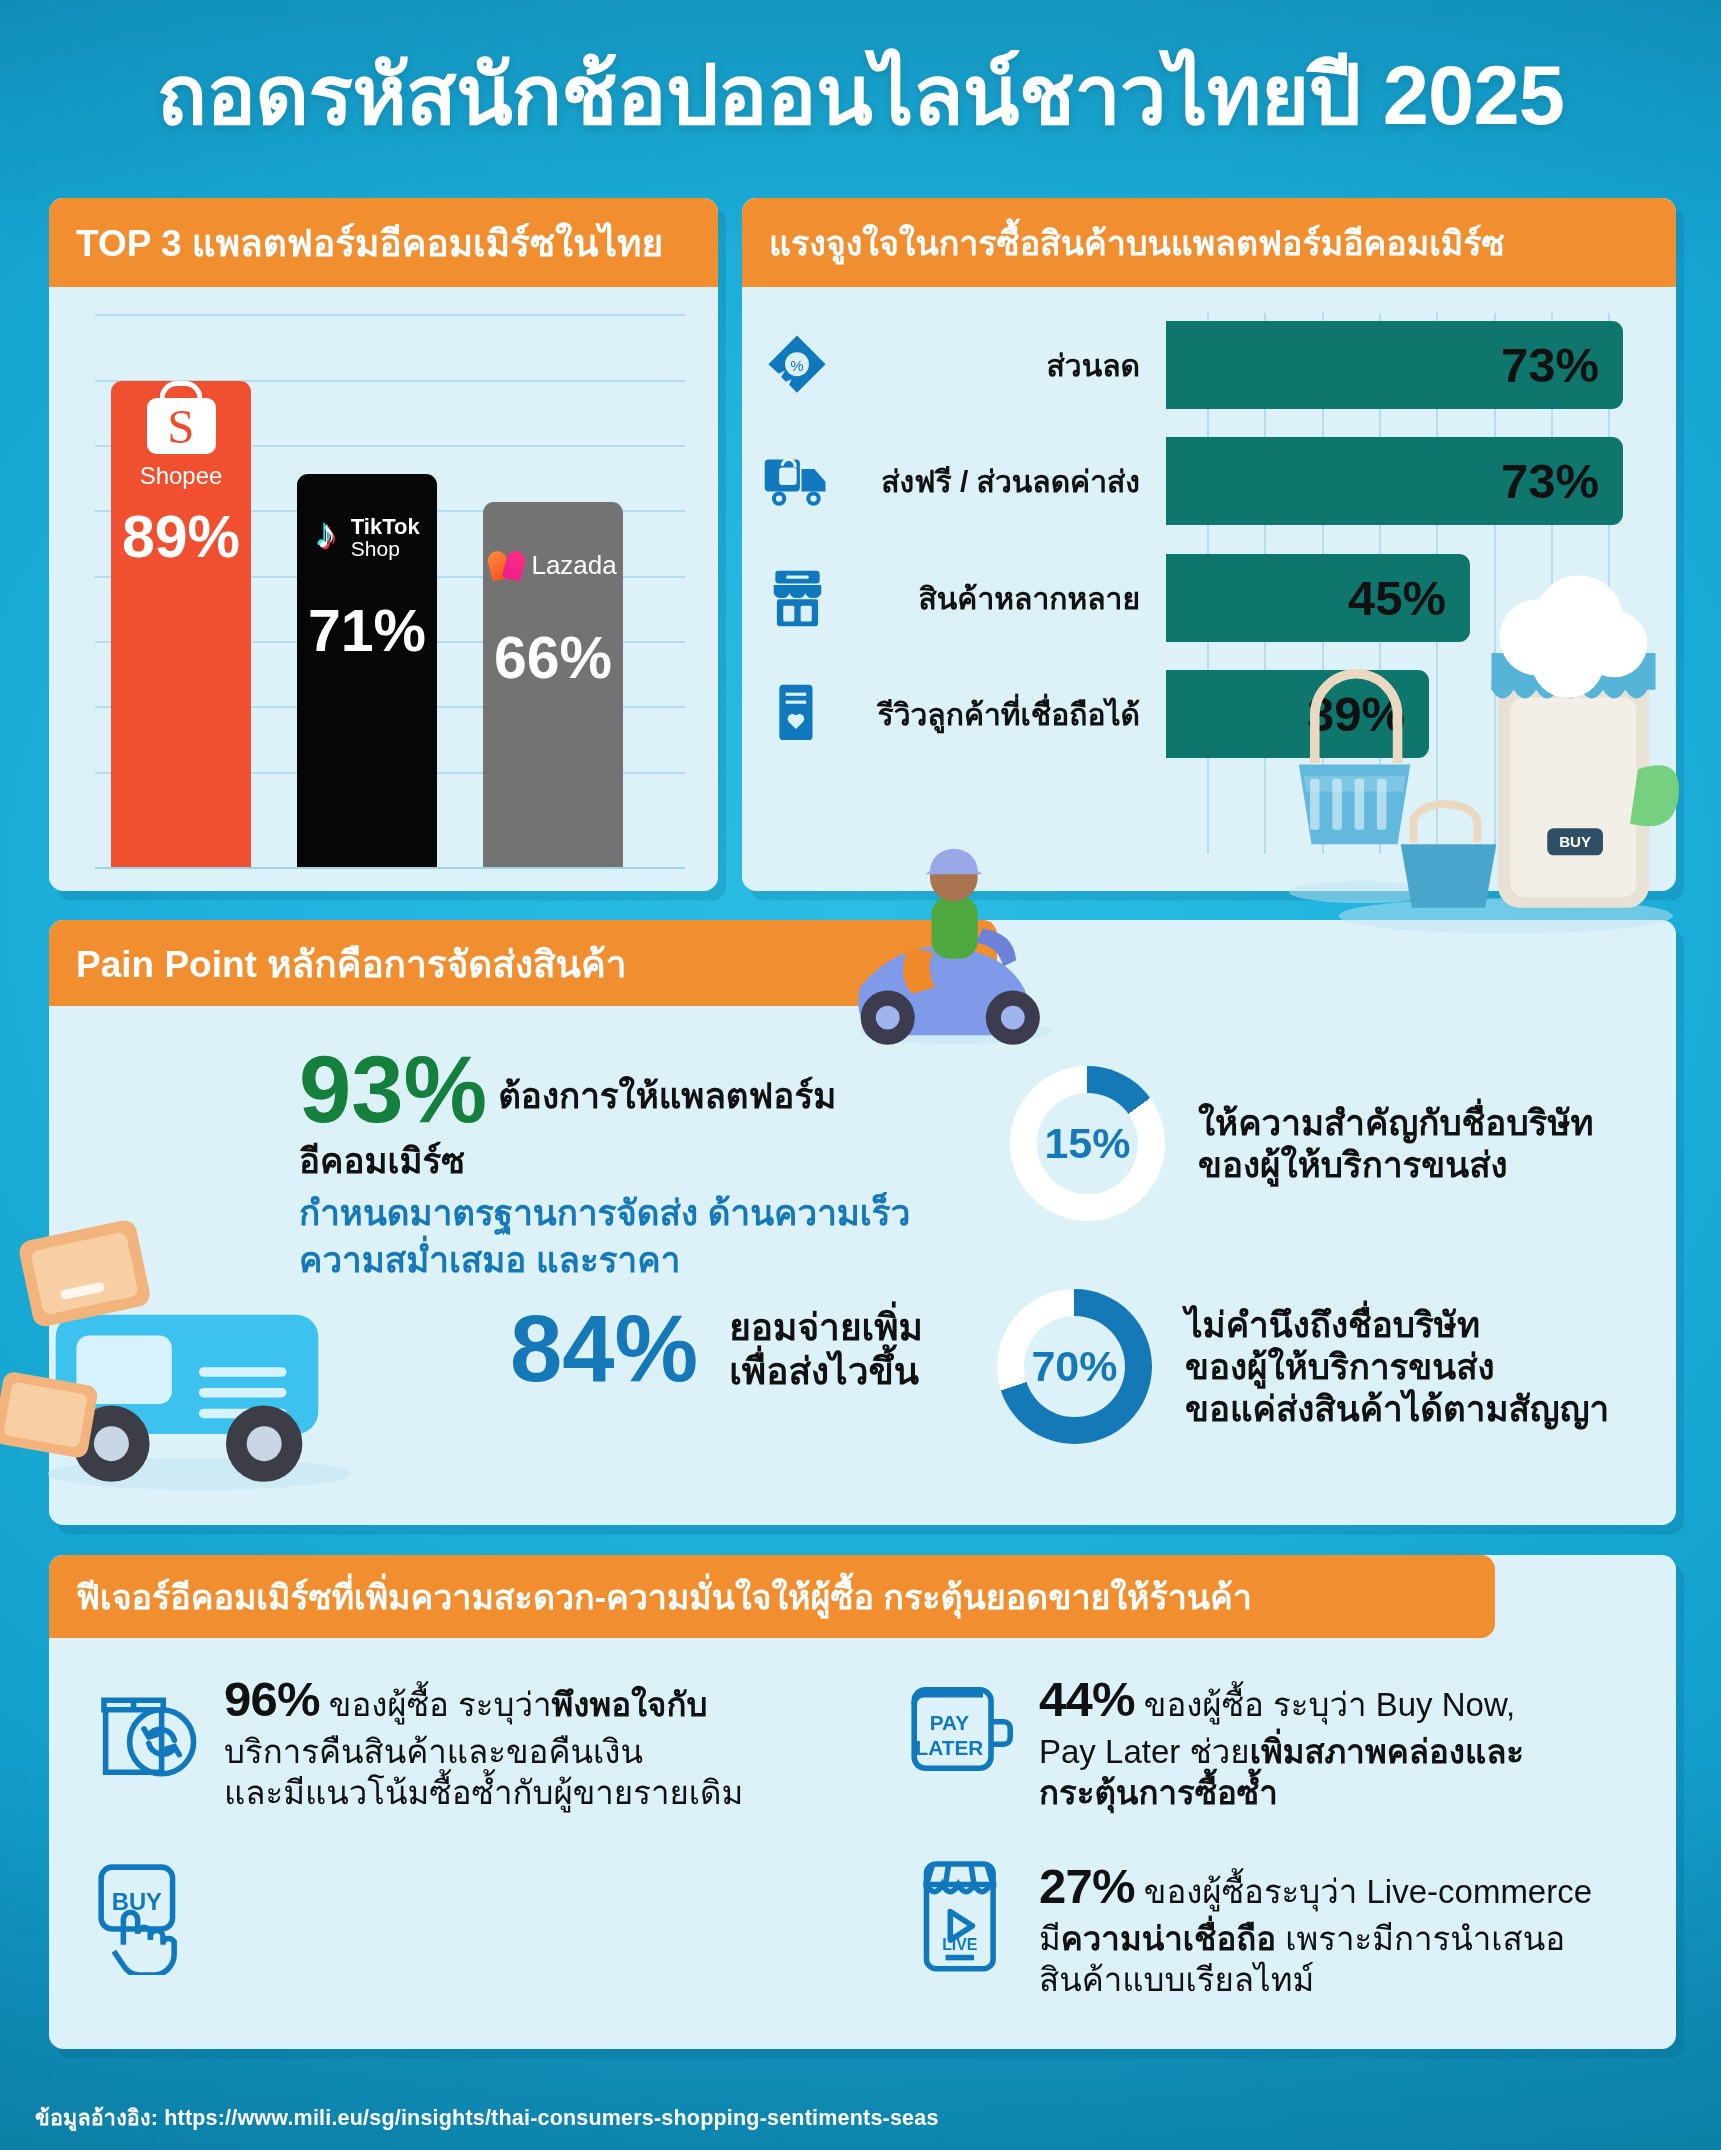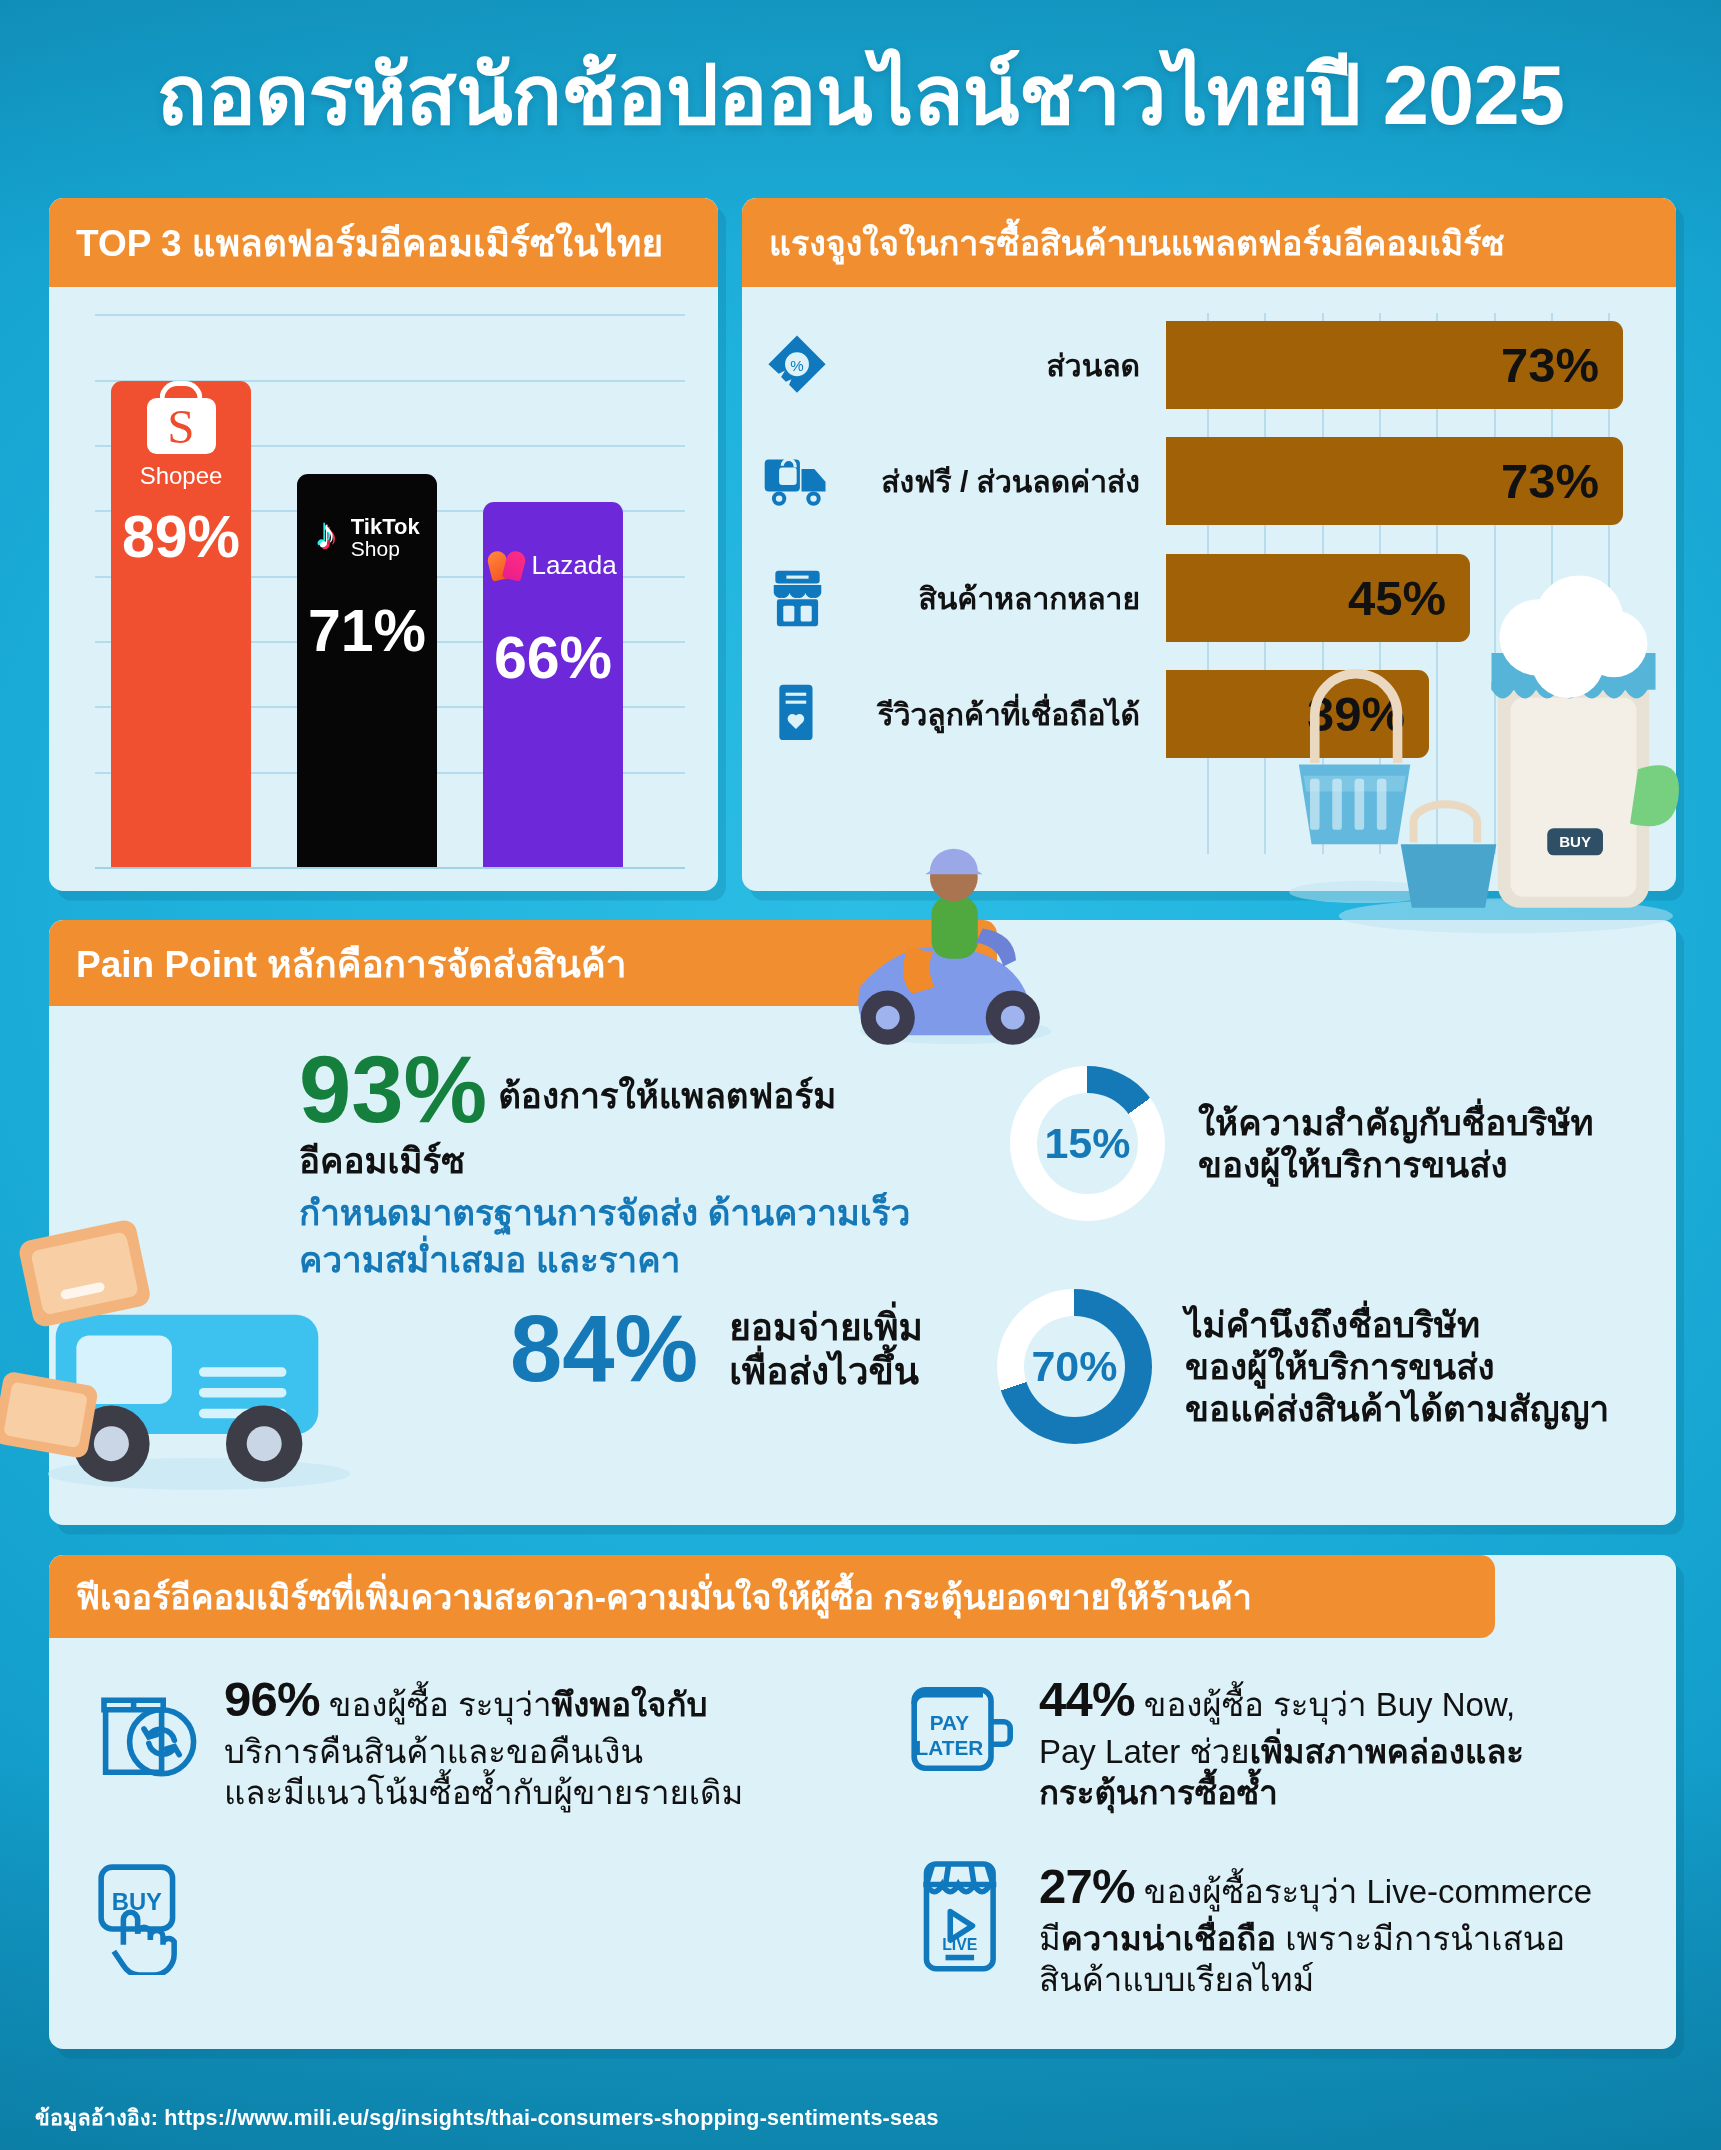--- a/index.html
+++ b/index.html
@@ -75,21 +75,21 @@
   .lz-word { color:#fff; font-size:26px; }
 
   
   .mot { position:absolute; left:19px; top:104px; right:21px; bottom:24px; }
   .mot-grid { position:absolute; left:446px; right:32px; top:11px; bottom:12.7px; }
   .vline { position:absolute; top:0; bottom:0; width:1.6px; background:#b8dcec; }
   .mrow { position:absolute; left:0; right:32px; height:88px; display:flex; align-items:center; }
   .mic { width:72px; height:67px; flex:0 0 72px; display:flex; align-items:center; justify-content:center; }
   .mlabel { font-size:30px; font-weight:bold; color:#121212; text-align:right;
             flex:0 0 auto; width:333px; padding-right:26px; }
-  .mbar { height:88px; background:#a16207; border-radius:0 11px 11px 0;
+  .mbar { height:88px; background:#0f766e; border-radius:0 11px 11px 0;
           display:flex; align-items:center; justify-content:flex-end; padding-right:24px;padding-left:24px; }
   .mbar span { font-size:49px; font-weight:bold; color:#111; }
 
   
   .ic { fill:#1079bd; }
 
   
   .p93 { position:absolute; left:299px; top:1048px; width:701px; }
   .p93 .big { font-size:94px; font-weight:bold; color:#15803d; line-height:.9;
               display:inline-block; vertical-align:-14.3px; }
@@ -163,21 +163,21 @@
             <div class="tt-note"></div>
             <div class="tt-text">
               <b>TikTok</b>
               <i>Shop</i>
             </div>
           </div>
         </div>
         <div class="pct">71%</div>
       </div>
 
-      <div class="bar" style="height:66%;background:#6d28d9">
+      <div class="bar" style="height:66%;background:#737373">
         <div class="logobox">
           <div class="lazada-wrap">
             <div class="lz-heart"></div>
             <div class="lz-word">Lazada</div>
           </div>
         </div>
         <div class="pct">66%</div>
       </div>
     </div>
   </div>

